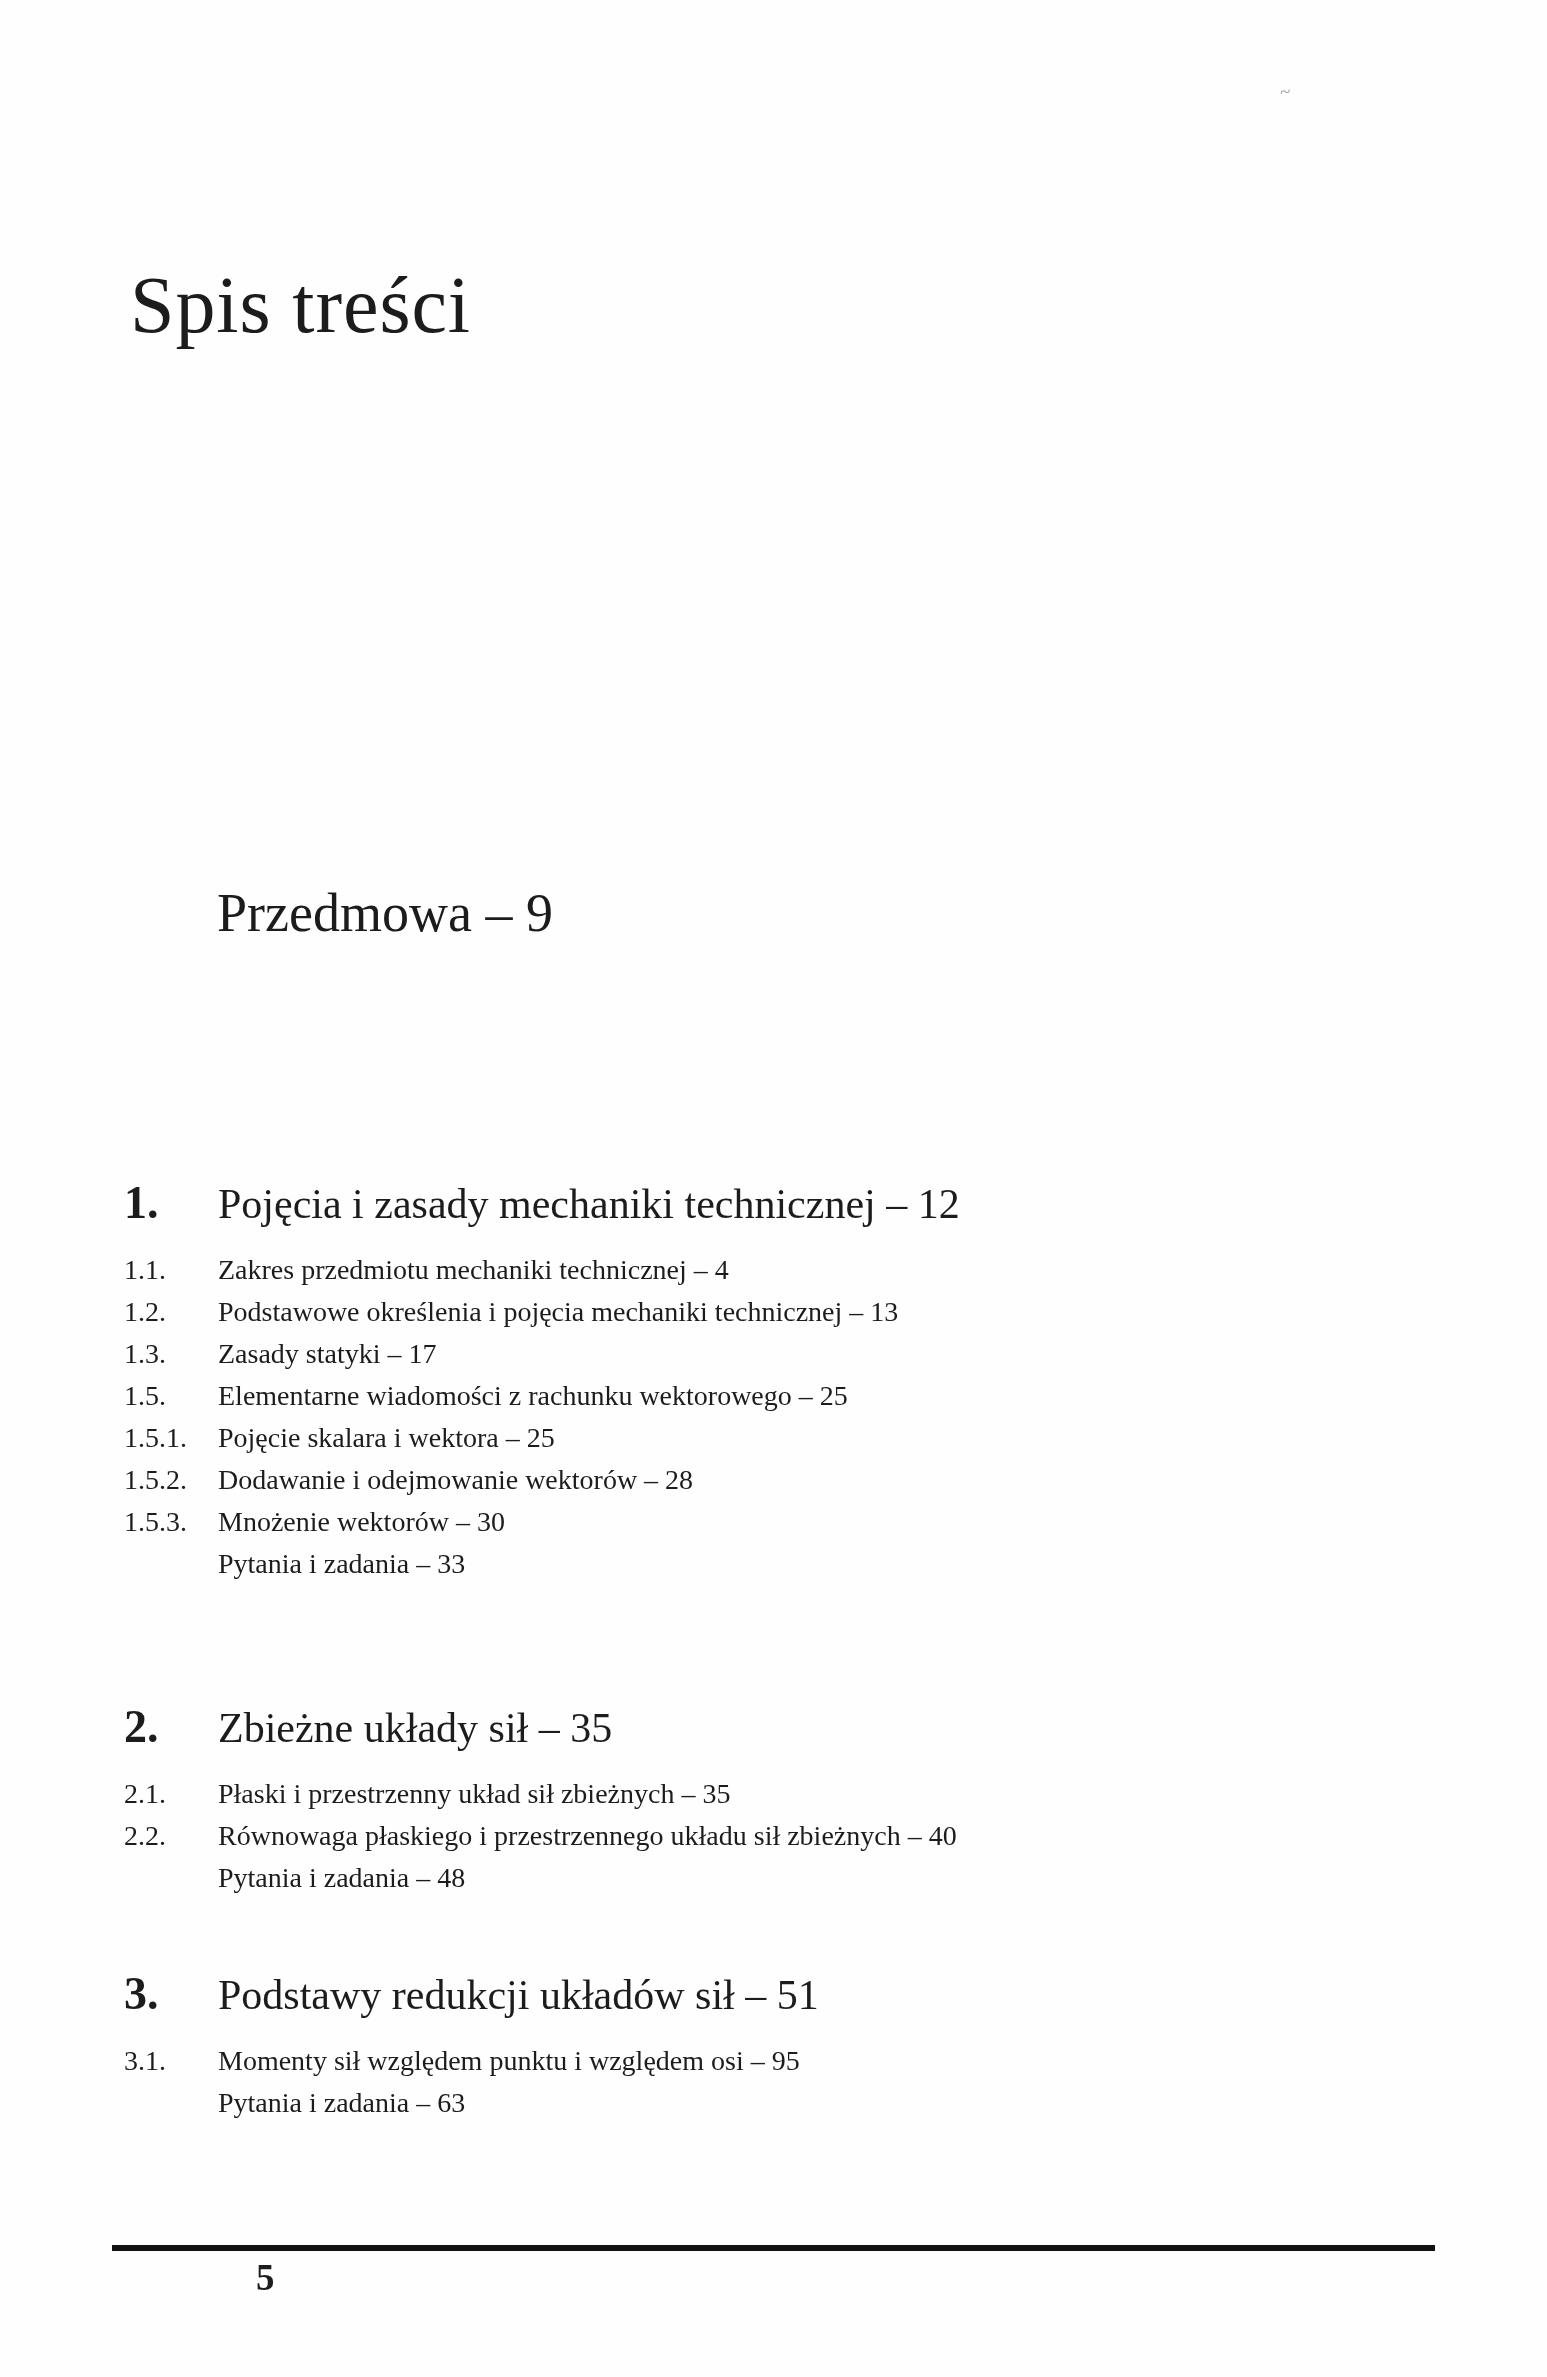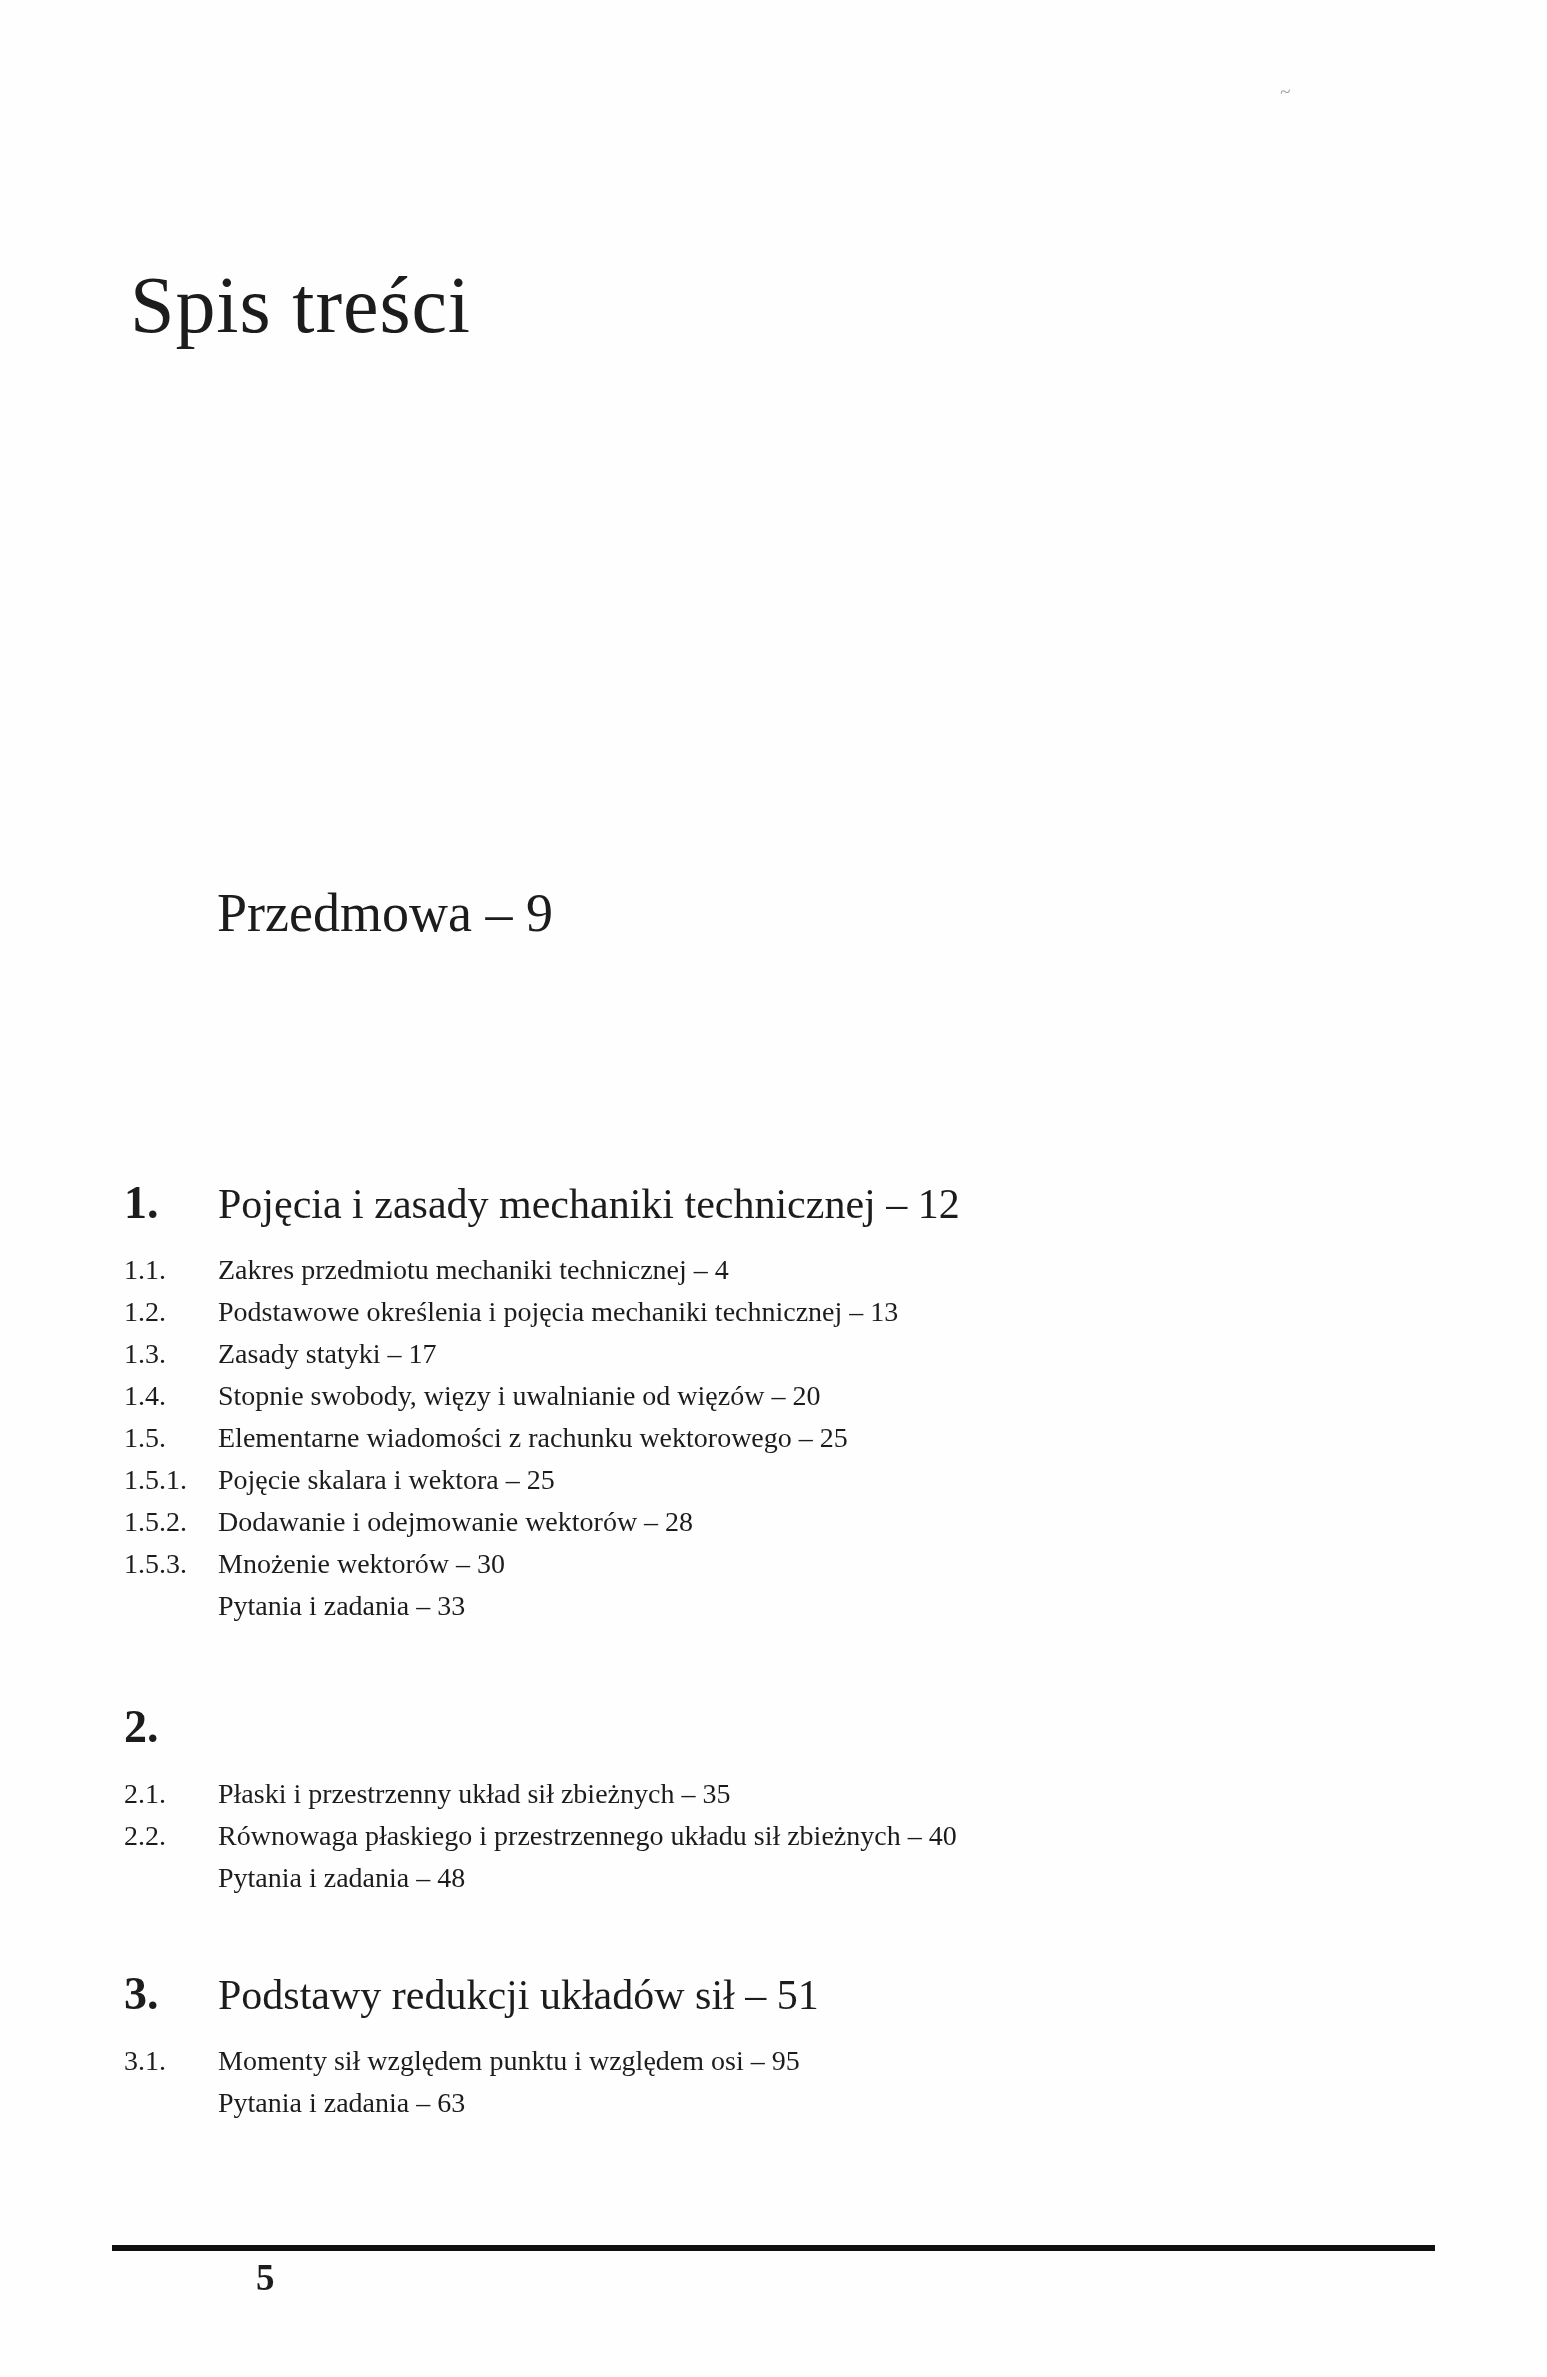--- a/index.html
+++ b/index.html
@@ -140,24 +140,20 @@
       </div>
       <div class="entry">
         <span class="e-num">1.2.</span>
         <span class="e-txt">Podstawowe określenia i pojęcia mechaniki technicznej – 13</span>
       </div>
       <div class="entry">
         <span class="e-num">1.3.</span>
         <span class="e-txt">Zasady statyki – 17</span>
       </div>
       <div class="entry">
-        <span class="e-num">1.4.</span>
-        <span class="e-txt">Stopnie swobody, więzy i uwalnianie od więzów – 20</span>
-      </div>
-      <div class="entry">
         <span class="e-num">1.5.</span>
         <span class="e-txt">Elementarne wiadomości z rachunku wektorowego – 25</span>
       </div>
       <div class="entry">
         <span class="e-num">1.5.1.</span>
         <span class="e-txt">Pojęcie skalara i wektora – 25</span>
       </div>
       <div class="entry">
         <span class="e-num">1.5.2.</span>
         <span class="e-txt">Dodawanie i odejmowanie wektorów – 28</span>
@@ -169,20 +165,21 @@
       <div class="entry">
         <span class="e-num"></span>
         <span class="e-txt">Pytania i zadania – 33</span>
       </div>
     </div>
   </section>
 
   <section class="chapter" style="top:1704px">
     <div class="ch-head">
       <span class="ch-num">2.</span>
+      <span class="ch-title">Zbieżne układy sił – 35</span>
     </div>
     <div class="entries">
       <div class="entry">
         <span class="e-num">2.1.</span>
         <span class="e-txt">Płaski i przestrzenny układ sił zbieżnych – 35</span>
       </div>
       <div class="entry">
         <span class="e-num">2.2.</span>
         <span class="e-txt">Równowaga płaskiego i przestrzennego układu sił zbieżnych – 40</span>
       </div>

